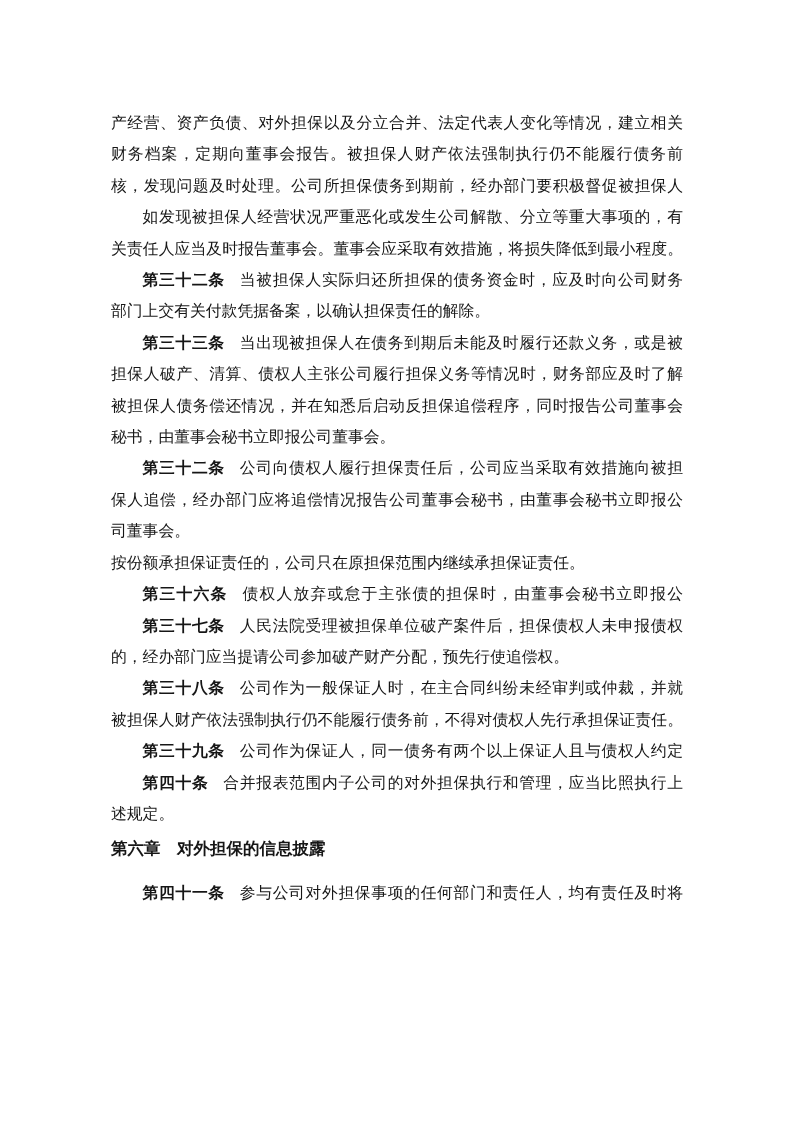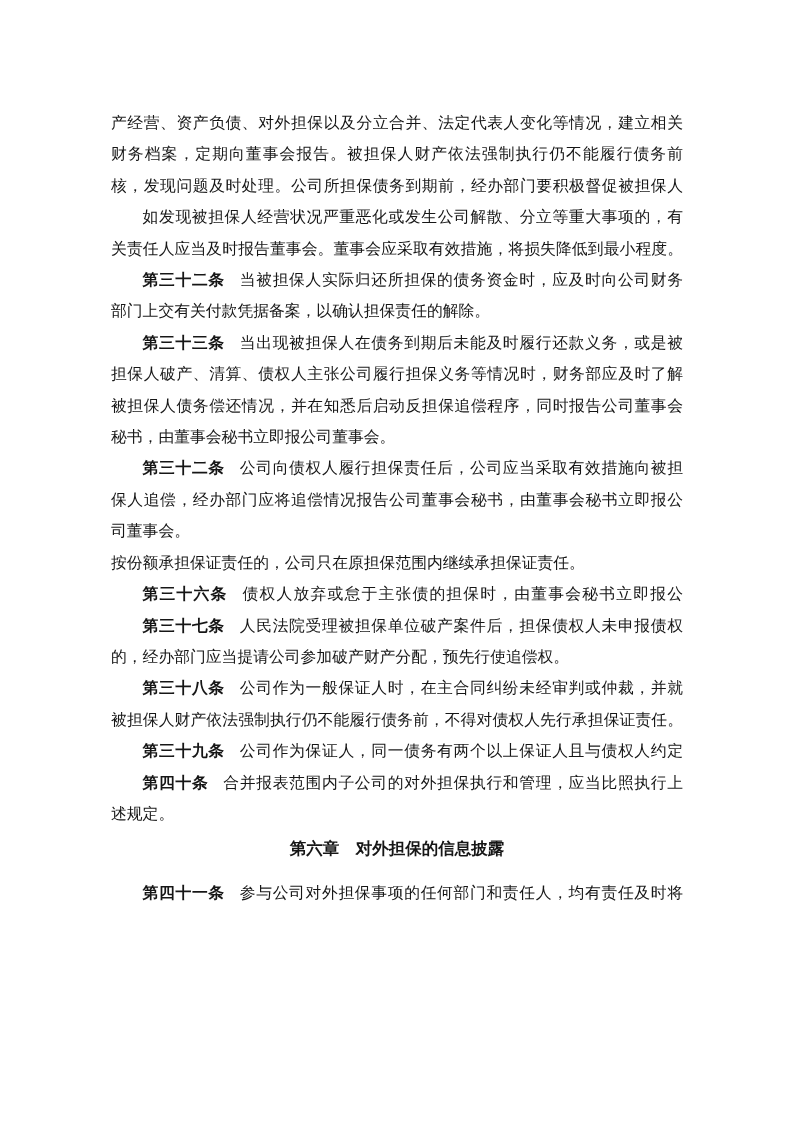--- a/index.html
+++ b/index.html
@@ -32,21 +32,20 @@
   .fj {
     text-align: justify;
     text-align-last: justify;
   }
   .ind { text-indent: 2em; }
   .term {
     font-weight: bold;
     margin-right: 0.95em;
   }
   .chapter {
-    text-align: center;
     font-weight: bold;
     font-size: 16.5px;
     line-height: 31.4px;
     margin: 4px 0 12px 0;
   }
 </style>
 </head>
 <body>
 
 <div class="page">

